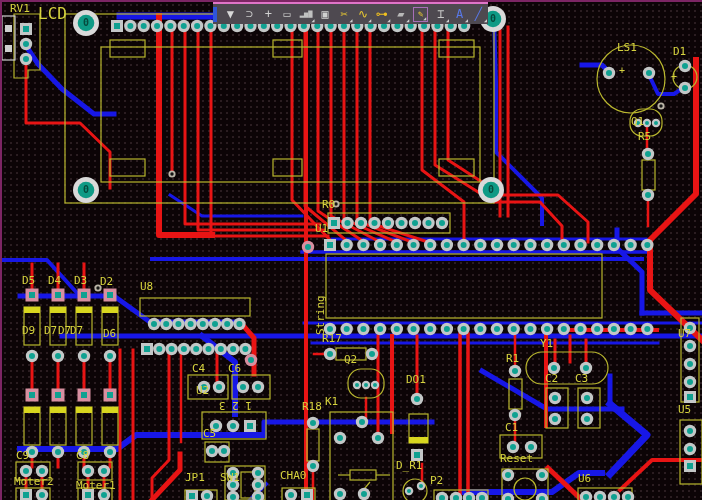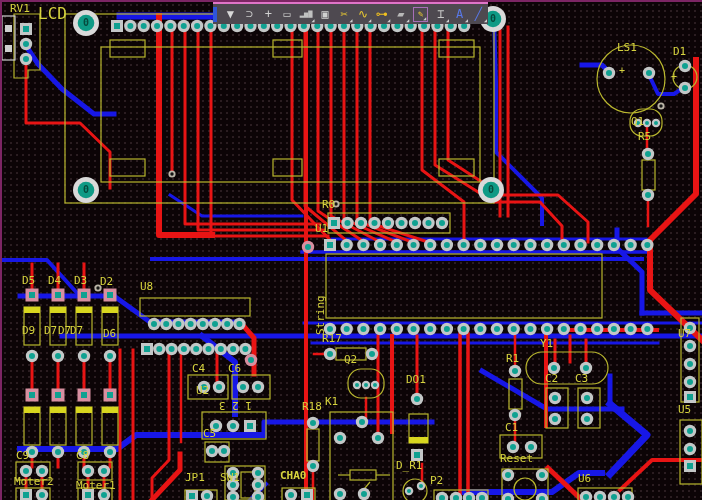--- a/index.html
+++ b/index.html
@@ -467,21 +467,21 @@
       <span class="lbl" style="left: 323px; top: 394px; text-align: right;">K1</span>
       <span class="lbl" style="left: 543px; top: 371px;">C2</span>
       <span class="lbl" style="left: 573px; top: 371px;">C3</span>
       <span class="lbl" style="left: 676px; top: 298px; margin-top: 28px;">U7</span>
       <span class="lbl" style="left: 201px; top: 426px;">C5</span>
       <span class="lbl" style="left: 503px; top: 420px;">C1</span>
       <span class="lbl" style="left: 218px; top: 470px;">SW1</span>
       <span class="lbl" style="left: 14px; top: 448px;">C9</span>
       <span class="lbl" style="left: 74px; top: 448px; text-align: right;">C8</span>
       <span class="lbl" style="left: 183px; top: 470px;">JP1</span>
-      <span class="lbl" style="left: 278px; top: 468px; font-weight: bold;">CHA0</span>
+      <span class="lbl" style="left: 278px; top: 468px;">CHA0</span>
       <span class="lbl" style="left: 394px; top: 458px;">D_R1</span>
       <span class="lbl" style="left: 498px; top: 451px;">Reset</span>
       <span class="lbl" style="left: 428px; top: 473px;">P2</span>
       <span class="lbl" style="left: 576px; top: 471px;">U6</span>
       <span class="lbl" style="left: 676px; top: 402px;">U5</span>
       <span class="lbl" style="left: 12px; top: 474px;">Moter2</span>
       <span class="lbl" style="left: 74px; top: 478px;">Moter1</span>
       <span class="lbl" style="left: 617px; top: 64px; font-size: 10px;">+</span>
       <span class="lbl" style="left: 669px; top: 70px; font-size: 10px;">+</span>
       <span class="hole0" style="left: 81px; top: 16px;">0</span>

